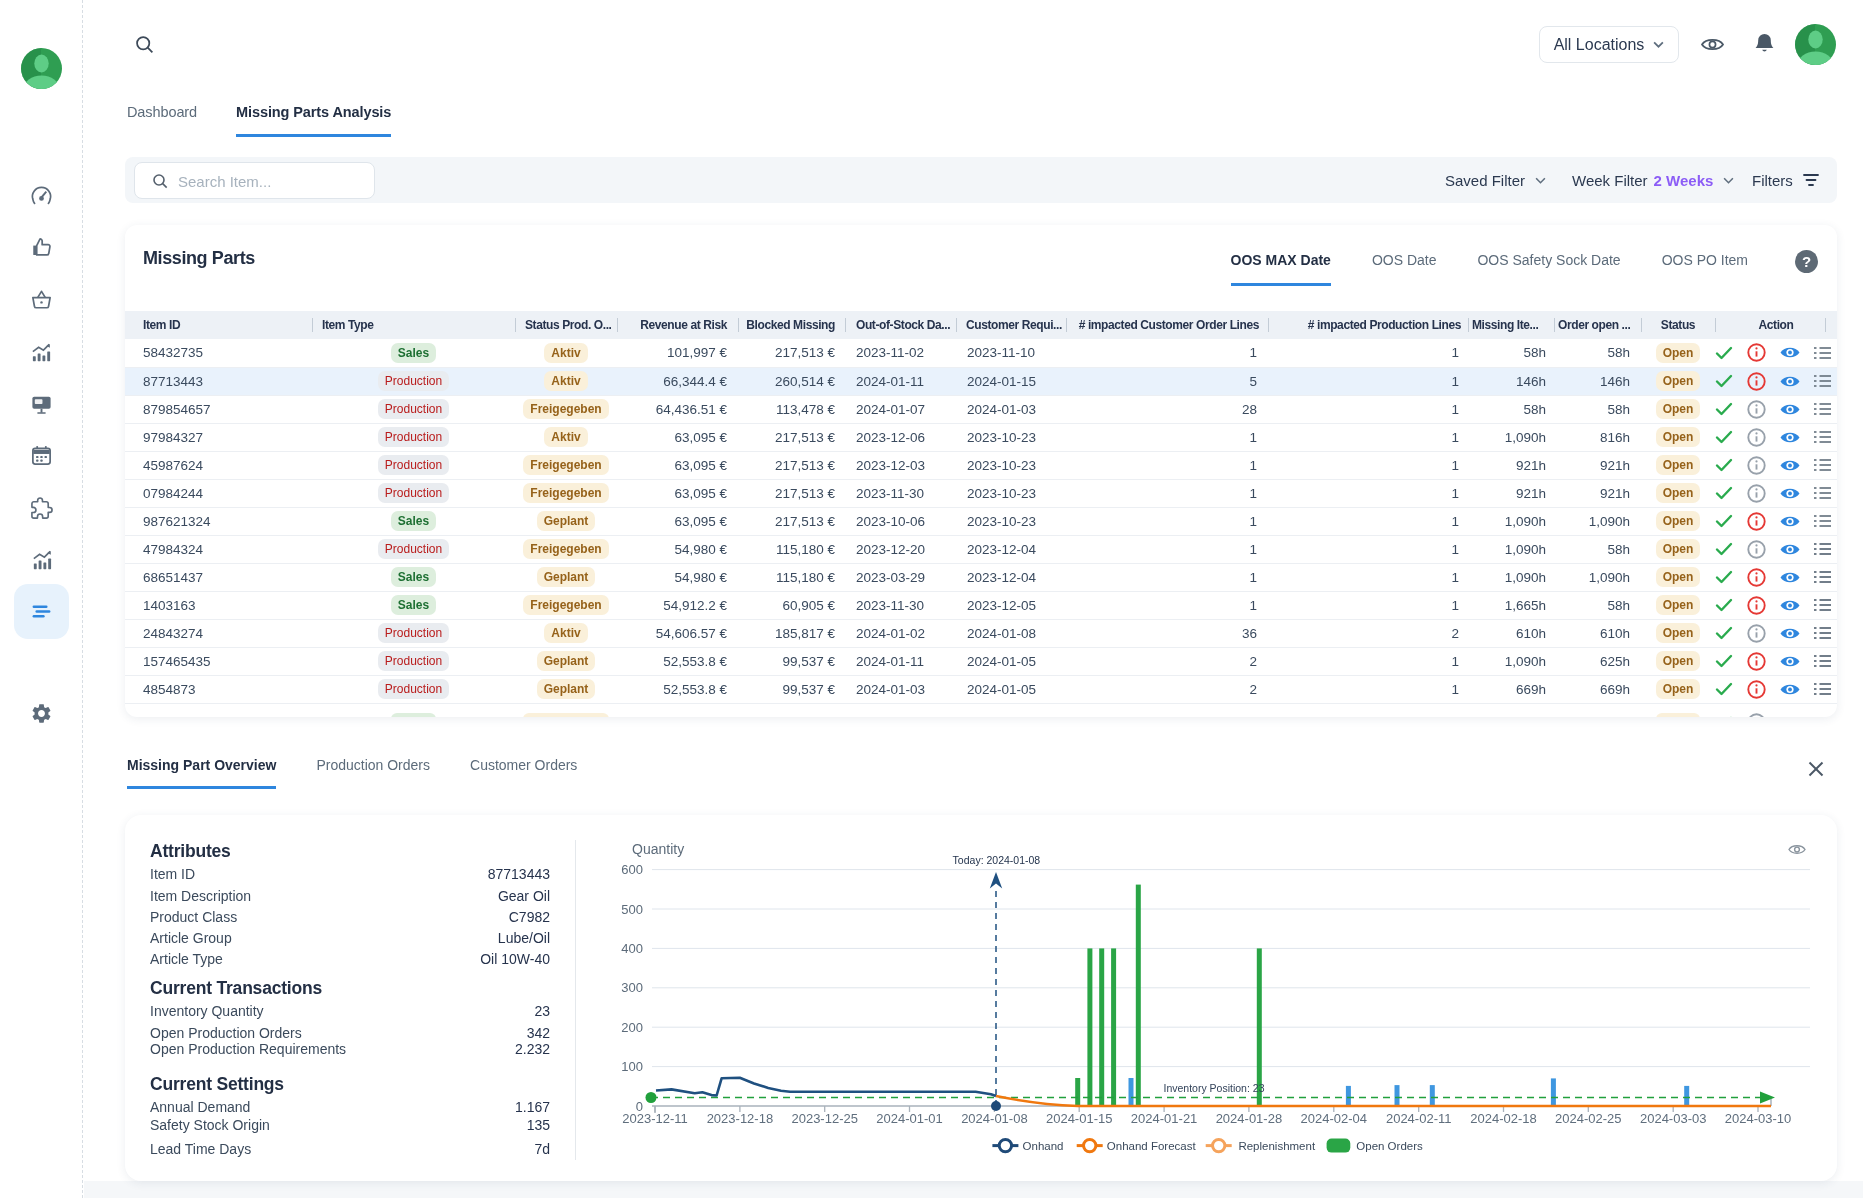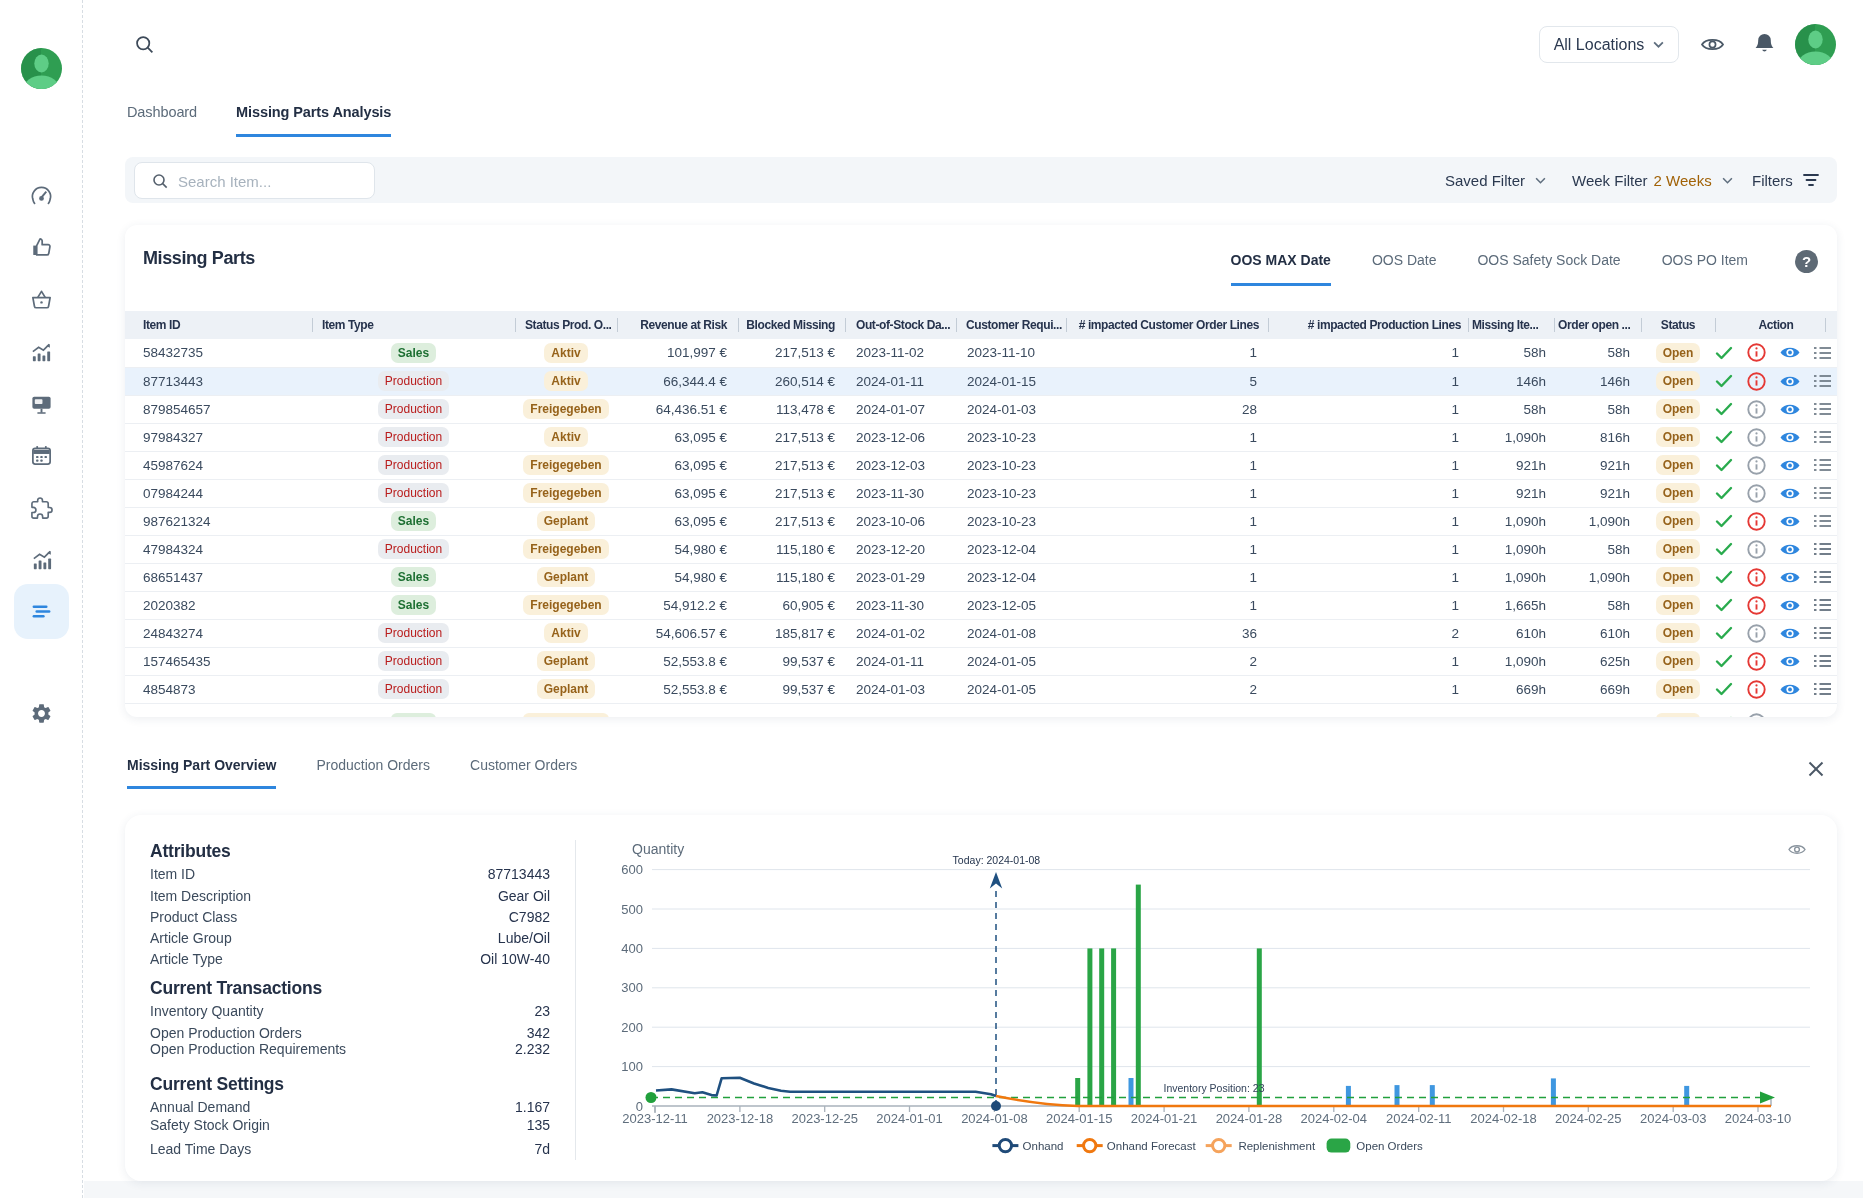--- a/index.html
+++ b/index.html
@@ -26,21 +26,21 @@
 .navtabs { position:absolute; left:127px; top:104px; display:flex; gap:39px; font-size:14.5px; letter-spacing:-0.1px; }
 .navtabs .tab { color:#5c6b7a; padding-bottom:14px; }
 .navtabs .tab.active { color:#232f44; font-weight:700; border-bottom:3px solid #2e86de; }
 
 
 #filterbar { position:absolute; left:125px; top:157px; width:1712px; height:46px; background:#f3f6f9; border-radius:8px; }
 #filterbar .search { position:absolute; left:9px; top:4.5px; width:241px; height:37px; background:#fff; border:1px solid #dfe5eb; border-radius:8px; }
 #filterbar .search svg { position:absolute; left:17px; top:10px; width:16px; height:16px; color:#55606d; }
 #filterbar .search .ph { position:absolute; left:43px; top:10px; font-size:15px; color:#a7b2bd; }
 .fitem { position:absolute; top:0; height:46px; display:flex; align-items:center; gap:10px; font-size:15px; color:#2b3950; }
-.fgray { color:#a16207; }
+.fgray { color:#8b5cf6;font-weight:bold; }
 
 
 .card { position:absolute; left:125px; background:#fff; border-radius:12px; box-shadow:0 2px 10px rgba(45,66,96,.09); }
 #table-card { top:225px; width:1712px; height:492px; overflow:hidden; }
 #table-card h2 { position:absolute; left:18px; top:23px; font-size:18px; color:#232f44; font-weight:700; letter-spacing:-0.4px; }
 .oostabs { position:absolute; top:27px; right:89px; display:flex; gap:41px; font-size:14px; color:#5c6b7a; }
 .oostabs .tab { padding-bottom:15px; }
 .oostabs .tab.active { color:#232f44; font-weight:700; border-bottom:3px solid #2e86de;margin-left:32px; }
 #help-circ { position:absolute; top:25px; right:19px; width:23px; height:23px; border-radius:50%; background:#5e6a75; color:#fff; font-size:15px; font-weight:700; text-align:center; line-height:23px; }
 
@@ -582,21 +582,21 @@
               </svg>
             </div>
           </td>
   </tr>
   <tr>
     <td class="l" style="padding-left:18px;">68651437</td>
     <td class="c"><span class="badge b-sales">Sales</span></td>
     <td class="c"><span class="badge b-or">Geplant</span></td>
     <td class="r" style="padding-right:11px;">54,980 €</td>
     <td class="r" style="padding-right:10px;">115,180 €</td>
-    <td class="l" style="padding-left:11px;">2023-01-29</td>
+    <td class="l" style="padding-left:11px;">2023-03-29</td>
     <td class="l" style="padding-left:11px;">2023-12-04</td>
     <td class="r" style="padding-right:11px;">1</td>
     <td class="r" style="padding-right:9px;">1</td>
     <td class="r" style="padding-right:8px;">1,090h</td>
     <td class="r" style="padding-right:11px;">1,090h</td>
     <td class="c"><span class="badge b-open">Open</span></td>
     <td>
             <div class="aicons">
               <svg width="18" height="14" viewBox="0 0 18 14" fill="none" stroke="#2aab4e" stroke-width="2.4" stroke-linecap="round" stroke-linejoin="round">
                 <path d="M2 7.5 L6.5 12 L16 2"></path>
@@ -616,21 +616,21 @@
                 <line x1="5.5" y1="2" x2="17" y2="2"></line>
                 <line x1="0" y1="7" x2="2.5" y2="7"></line>
                 <line x1="5.5" y1="7" x2="17" y2="7"></line>
                 <line x1="0" y1="12" x2="2.5" y2="12"></line>
                 <line x1="5.5" y1="12" x2="17" y2="12"></line>
               </svg>
             </div>
           </td>
   </tr>
   <tr>
-    <td class="l" style="padding-left:18px;">2020382</td>
+    <td class="l" style="padding-left:18px;">1403163</td>
     <td class="c"><span class="badge b-sales">Sales</span></td>
     <td class="c"><span class="badge b-or">Freigegeben</span></td>
     <td class="r" style="padding-right:11px;">54,912.2 €</td>
     <td class="r" style="padding-right:10px;">60,905 €</td>
     <td class="l" style="padding-left:11px;">2023-11-30</td>
     <td class="l" style="padding-left:11px;">2023-12-05</td>
     <td class="r" style="padding-right:11px;">1</td>
     <td class="r" style="padding-right:9px;">1</td>
     <td class="r" style="padding-right:8px;">1,665h</td>
     <td class="r" style="padding-right:11px;">58h</td>

